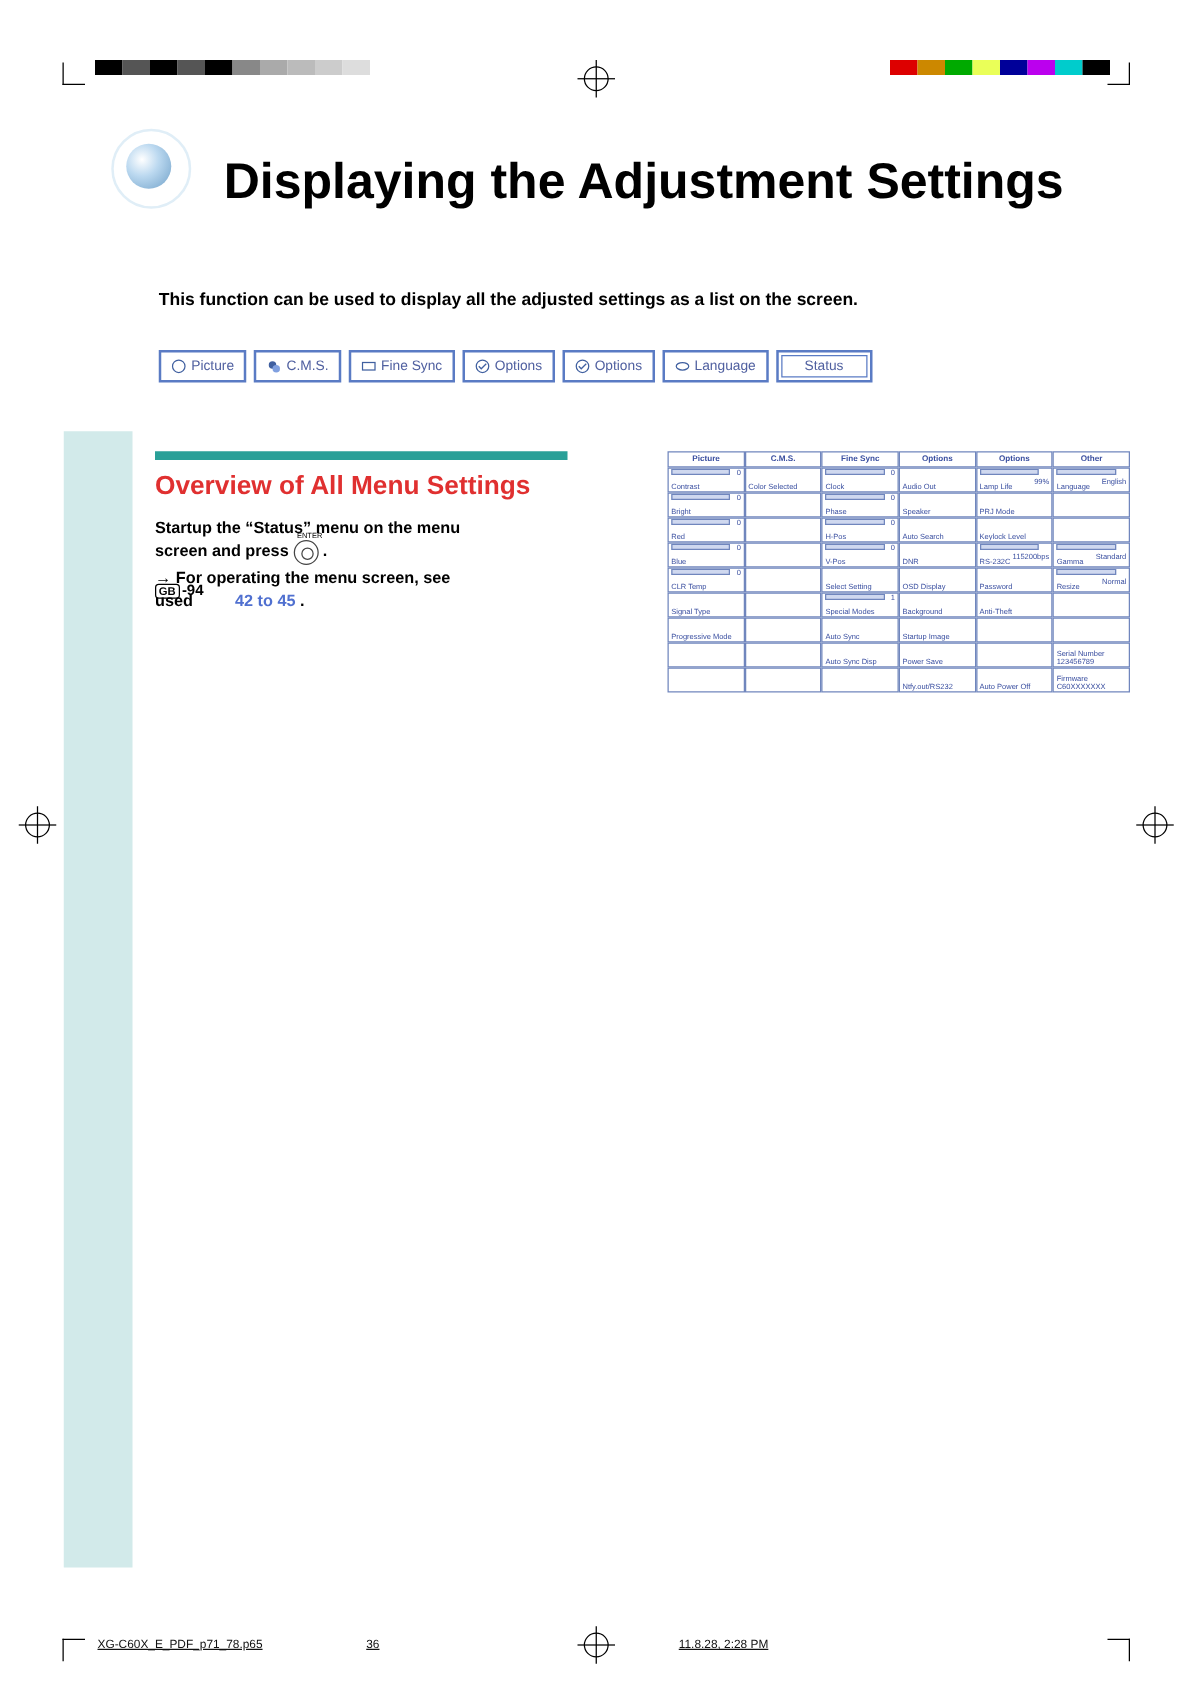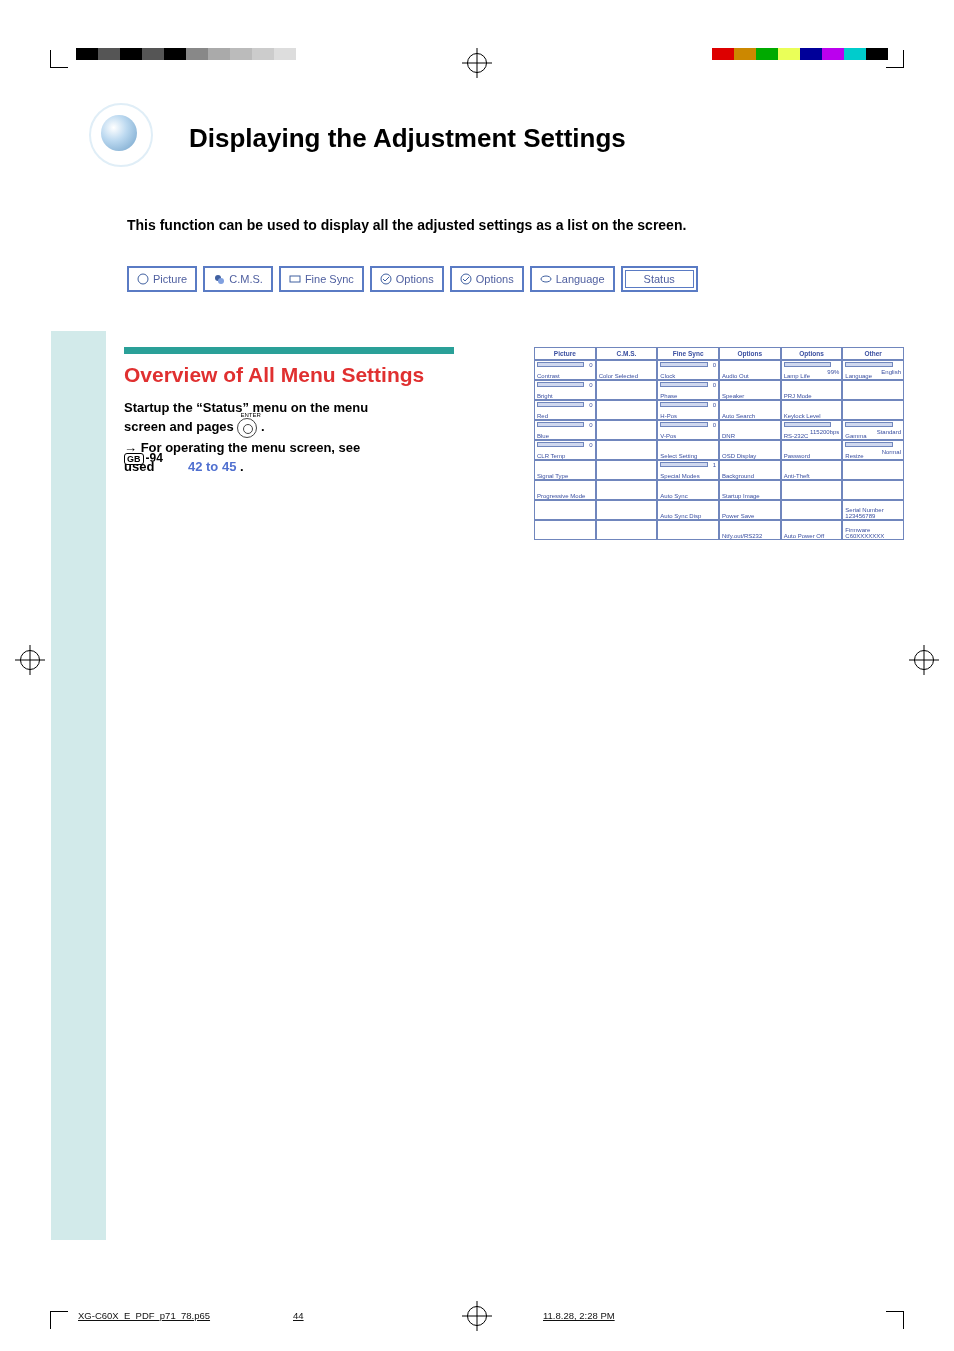--- a/index.html
+++ b/index.html
@@ -22,21 +22,21 @@
   .corner-l{position:absolute;border:1px solid #000;border-width:0 0 1px 1px;width:18px;height:18px;}
   .corner-r{position:absolute;border:1px solid #000;border-width:0 1px 1px 0;width:18px;height:18px;}
   .corner-bl{position:absolute;border:1px solid #000;border-width:1px 0 0 1px;width:18px;height:18px;}
   .corner-br{position:absolute;border:1px solid #000;border-width:1px 1px 0 0;width:18px;height:18px;}
   .page { position:absolute; left:51px; top:85px; width:880px;}
   .title-wrap { display:flex; align-items:flex-start; gap:8px; margin-top:30px; margin-left:50px;}
   .title-circle { width:36px; height:36px; border-radius:50%;
     background: radial-gradient(circle at 35% 35%, #fff 0%, #bcd9f0 40%, #6fa0c8 100%);
     position:relative;}
   .title-circle::after{content:"";position:absolute;width:60px;height:60px;border:2px solid #e0eef7;border-radius:50%;left:-12px;top:-12px;}
-  .title-text { font-size:26px; font-weight:bold; margin-left:16px; margin-top:8px;padding-left:28px;}
+  .title-text { font-size:40px; font-weight:bold; margin-left:6px; margin-top:8px;padding-left:28px;}
   .intro { margin:60px 0 0 76px; font-size:14px; font-weight:bold; line-height:1.6;}
   .tabbar { margin:30px 0 0 76px; display:flex; gap:6px;}
   .tab { border:2px solid #5a7bc4; background:#fff; padding:3px 8px; font-size:11px; color:#5060a0; display:flex; align-items:center; gap:4px;}
   .tab svg{width:12px;height:12px;}
   .tab.status-outer { border:2px solid #5a7bc4; padding:0;}
   .tab.status-inner { margin:2px; border:1.5px solid #5a7bc4; padding:2px 18px;}
 
   .content { margin:55px 0 0 73px; display:flex; gap:80px; position:relative;}
   .greenbar { position:absolute; left:-73px; top:-16px; width:55px; bottom:-700px; background:#d2eaea;}
 
@@ -158,21 +158,21 @@
   </div>
 
   <div class="content">
     <div class="greenbar"></div>
 
     <div class="leftcol">
       <div class="teal-strip"></div>
       <h2 class="section-title">Overview of All Menu Settings</h2>
       <div class="body-text">
         <b><span>Startup the “Status” menu on the menu</span></b><br>
-        <b><span>screen and pages </span></b>
+        <b><span>screen and press </span></b>
         <span class="enter-btn"><span class="enter-label">ENTER</span></span>
         <b><span> .</span></b><br>
         <span>→ </span>
         <b><span>For operating the menu screen, see</span></b><br>
         <b><span>used </span></b>
         <b><span class="link">42 to 45</span></b>
         <b><span>.</span></b>
       </div>
     </div>
 
@@ -290,15 +290,15 @@
   </div>
 
   <div class="footer">
     <span class="gb">GB</span><span>-94</span>
   </div>
 
 </div>
 
 <div class="print-footer">
   <span>XG-C60X_E_PDF_p71_78.p65</span>
-  <span>44</span>
+  <span>36</span>
   <span>11.8.28, 2:28 PM</span>
 </div>
 
 </body></html>

